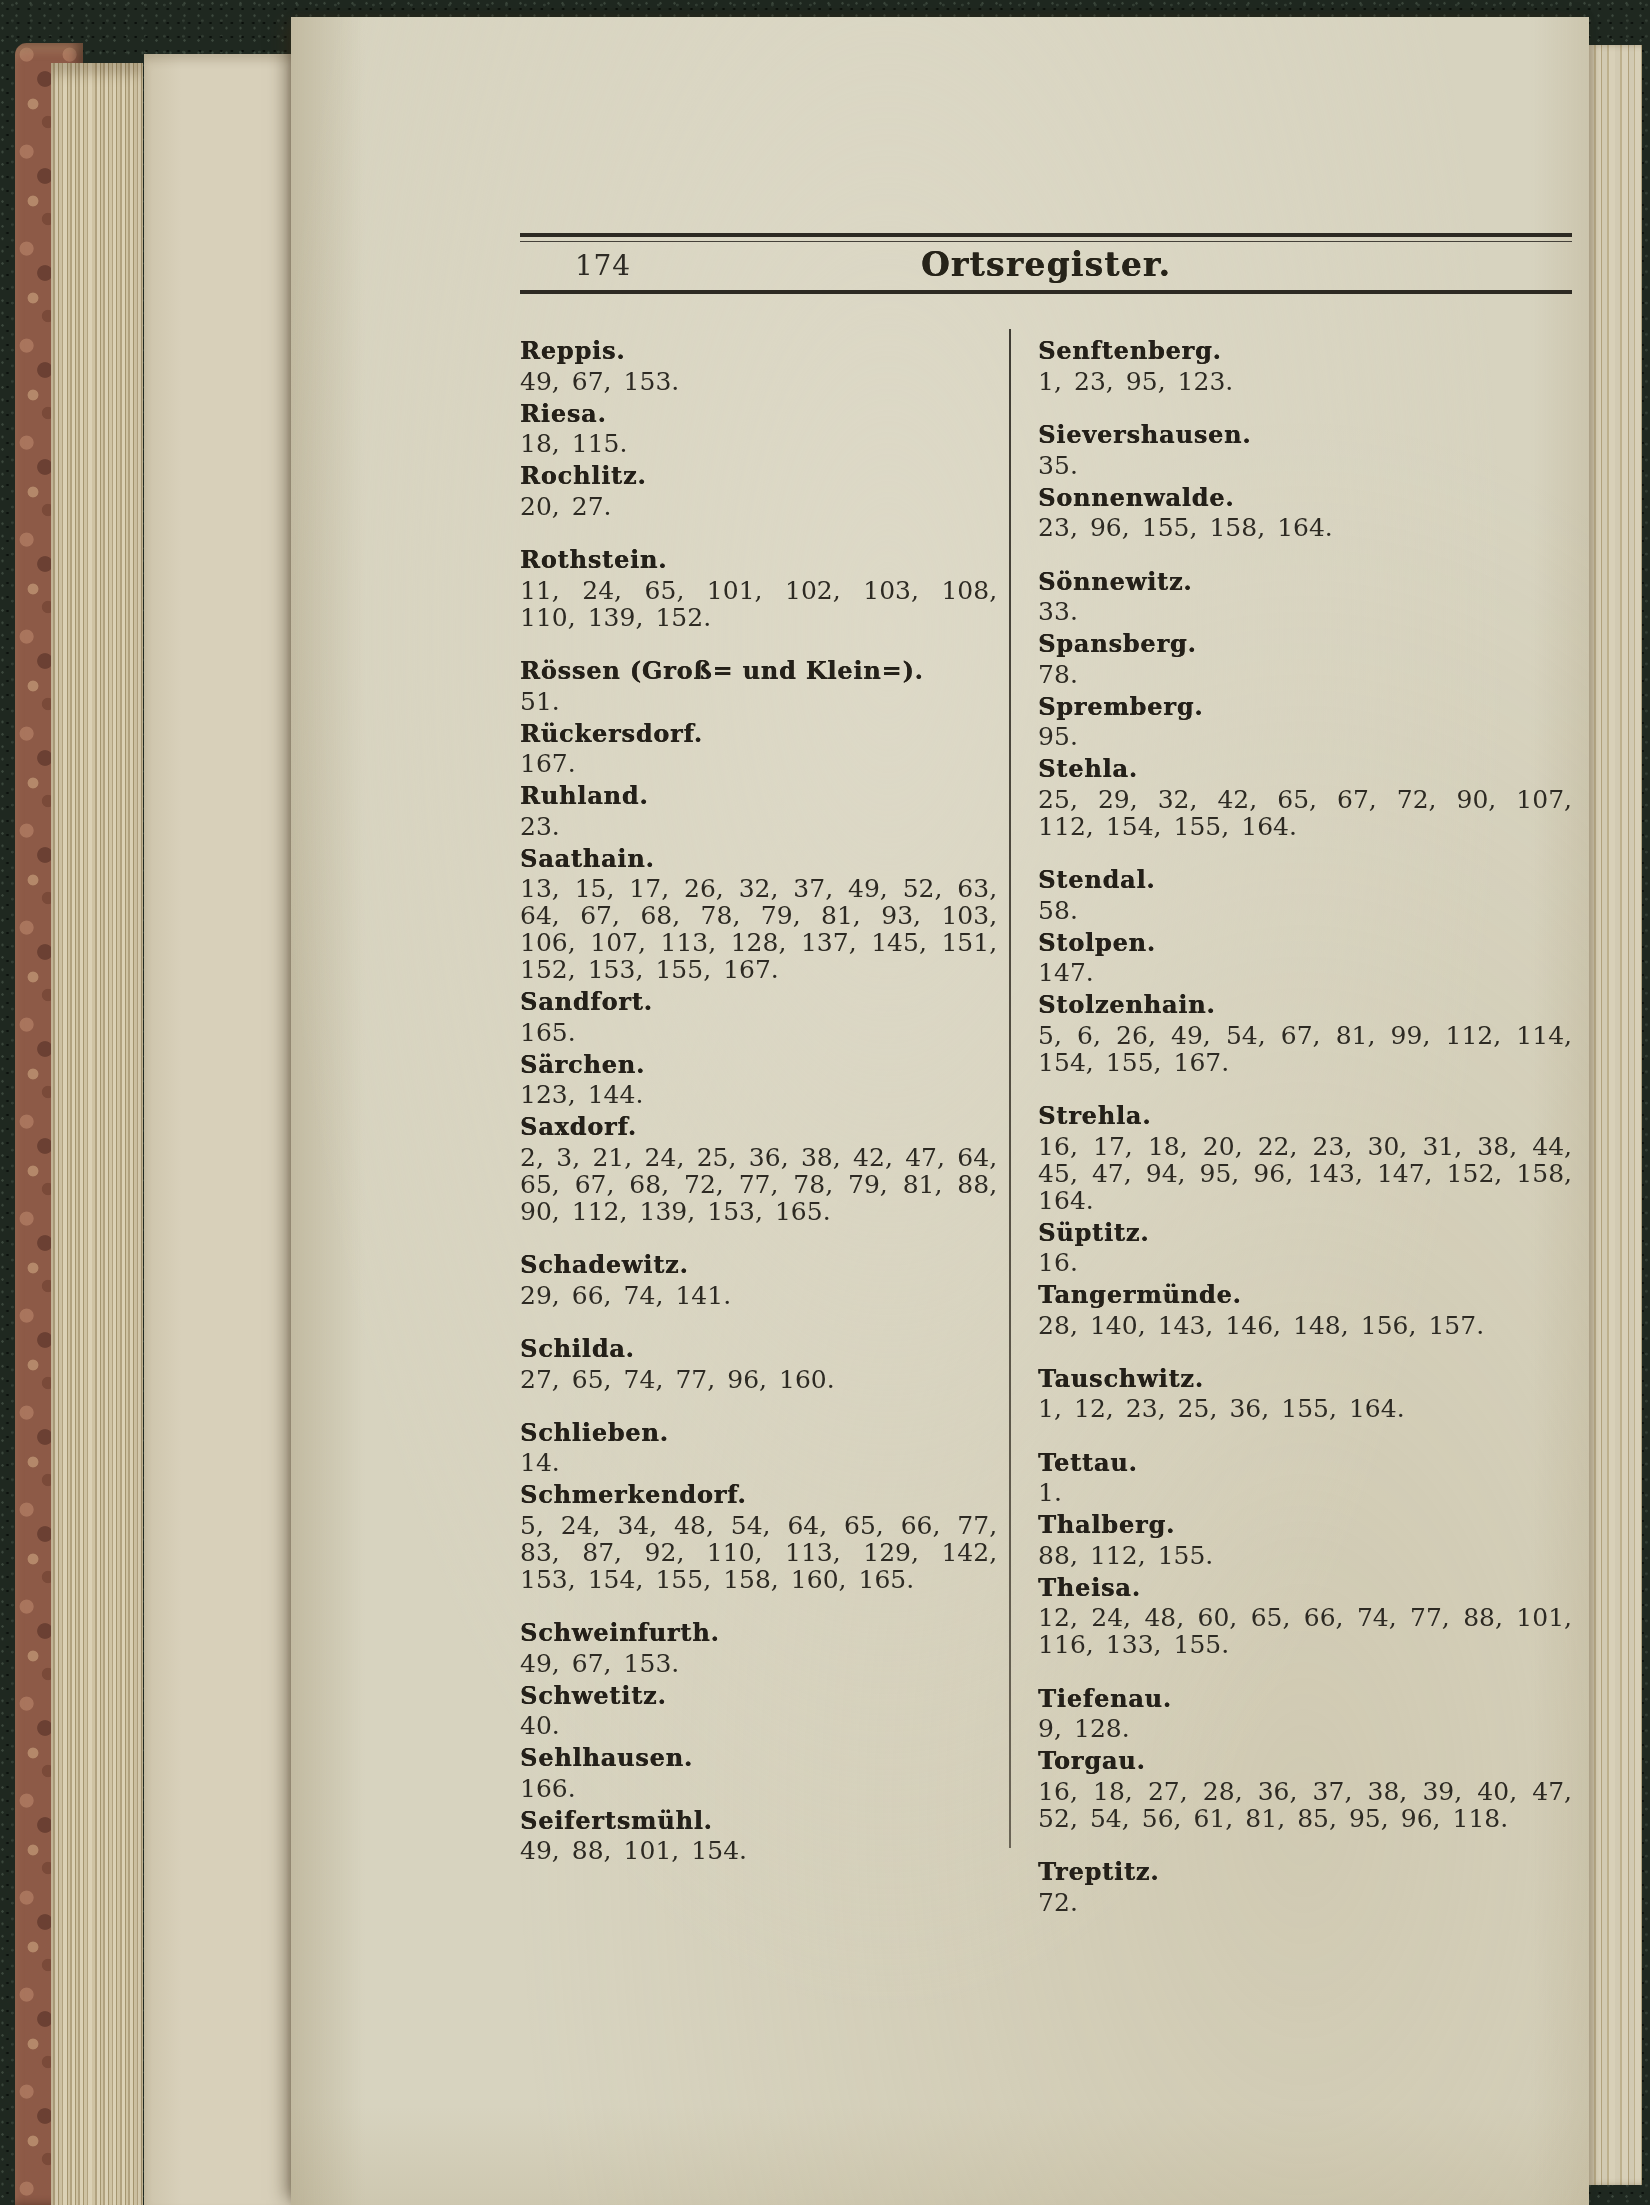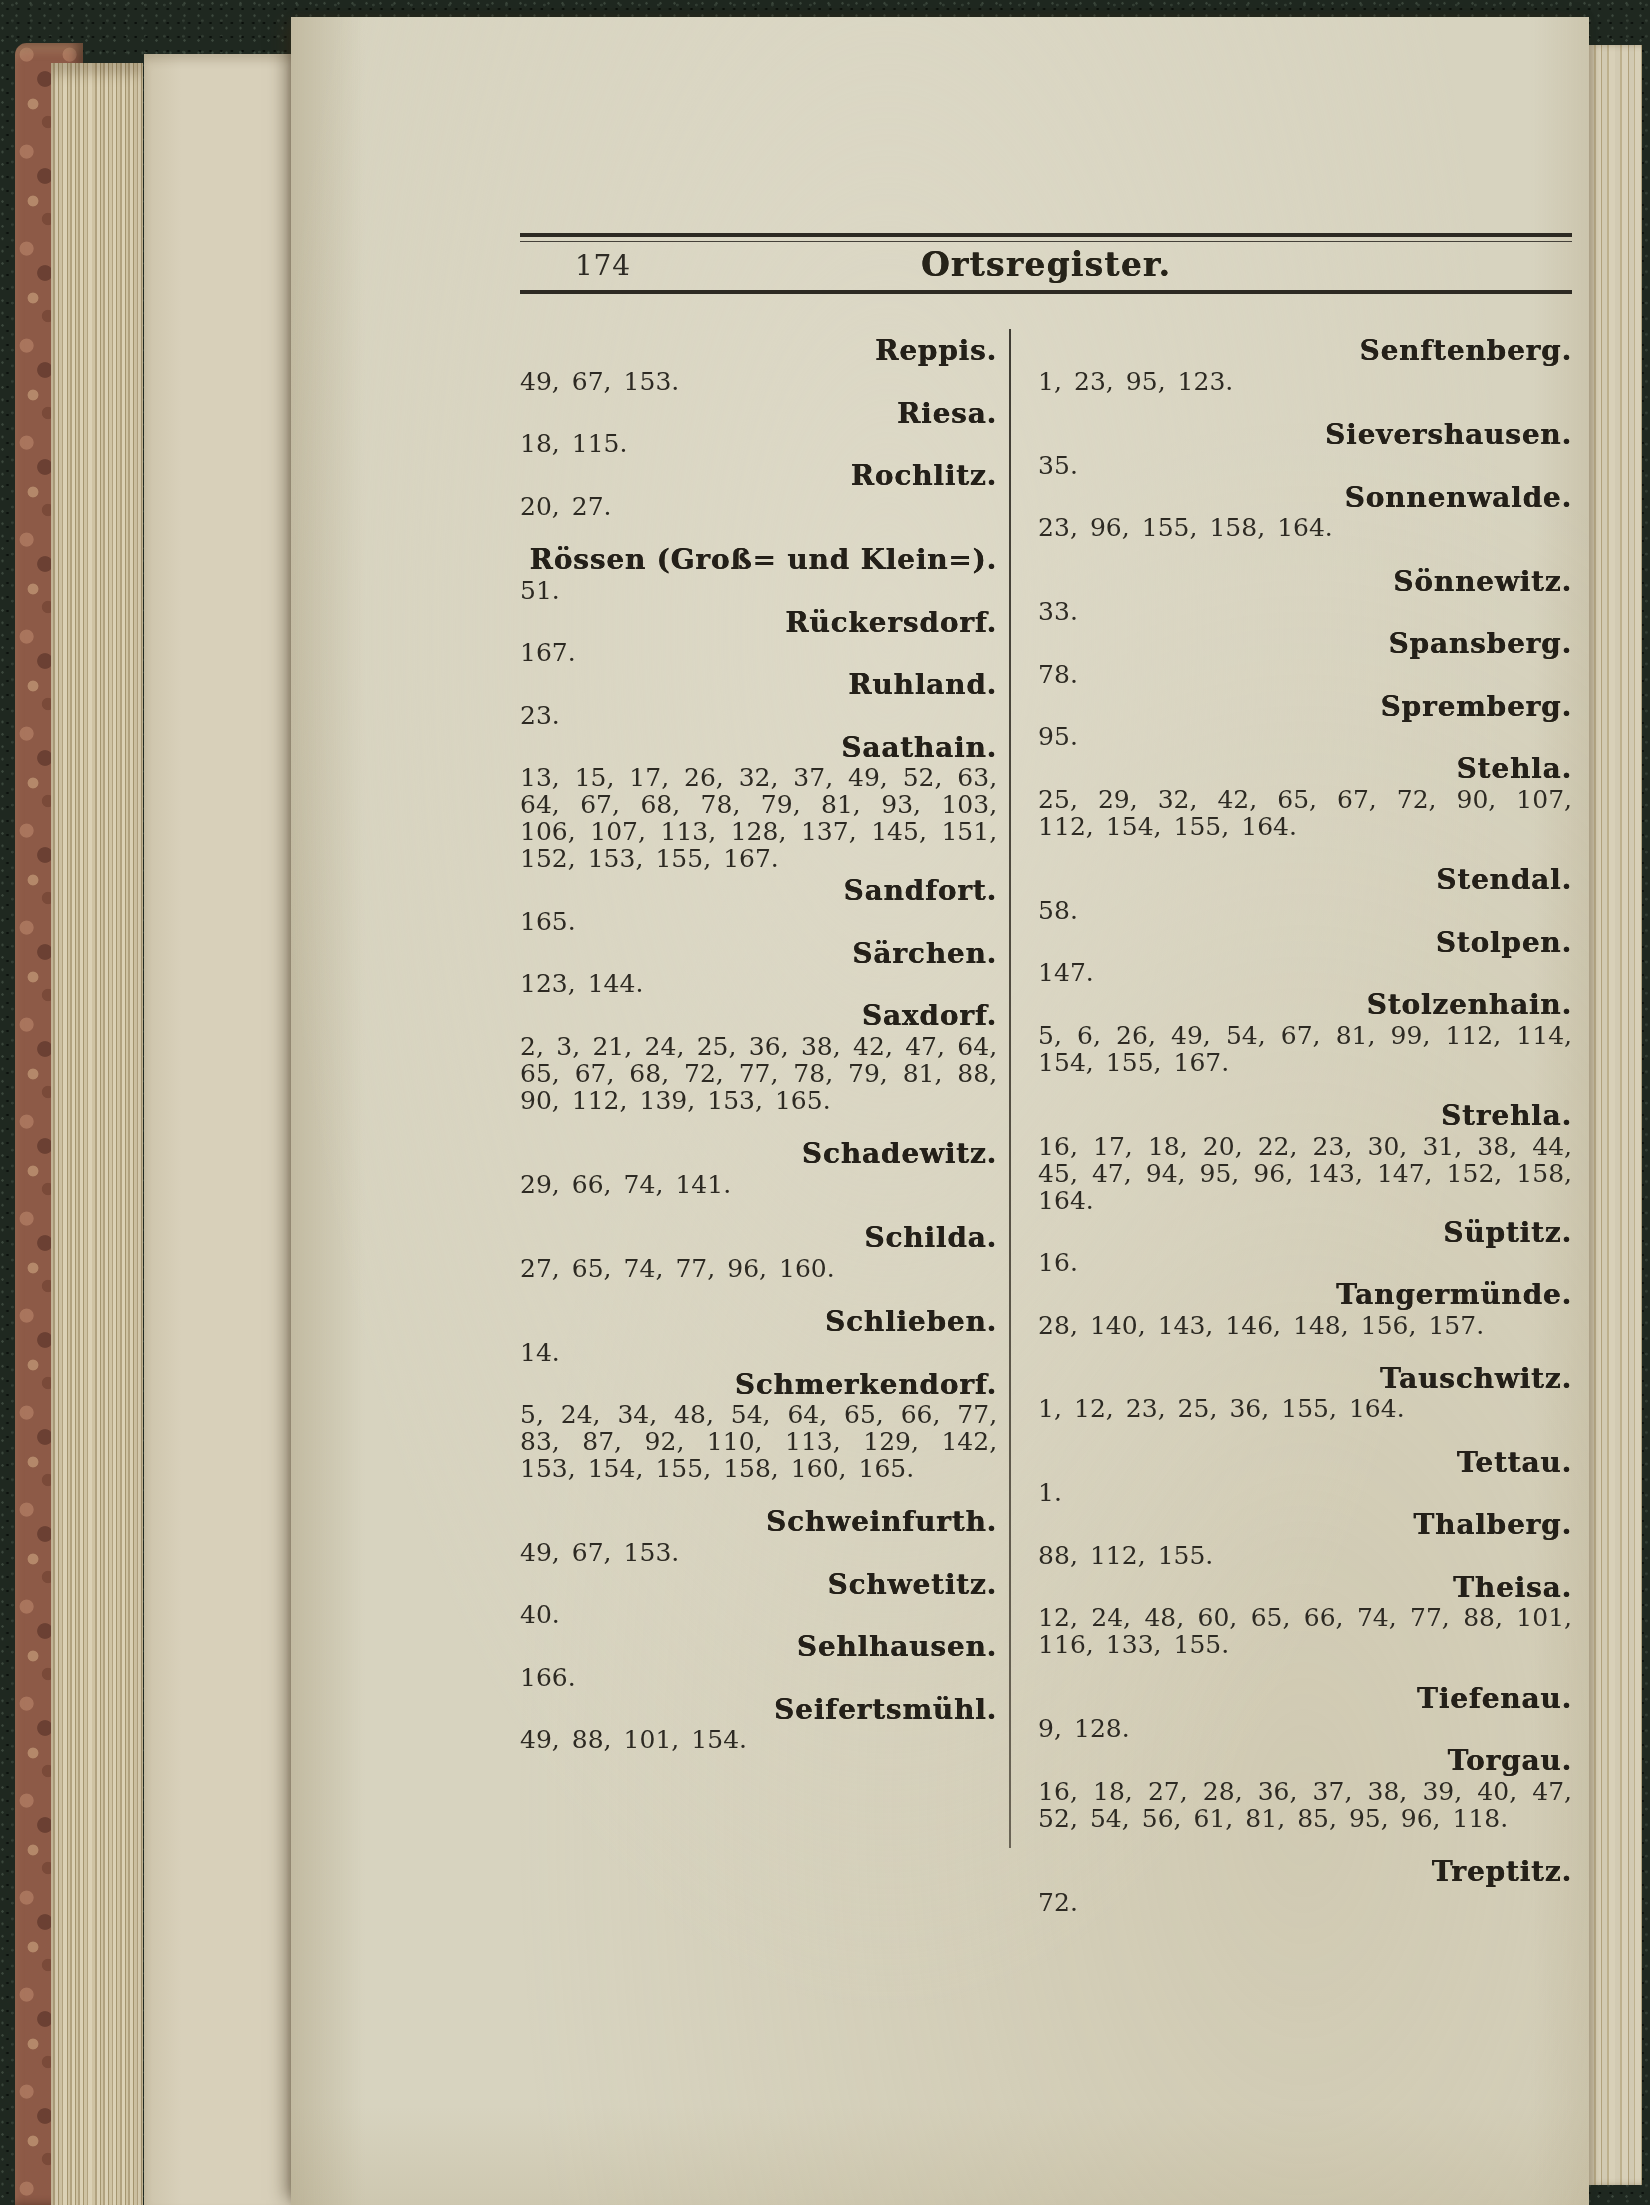--- a/index.html
+++ b/index.html
@@ -83,21 +83,21 @@
   .divider{
     position:absolute;left:489px;top:-8.3px;height:1519px;width:1.7px;
     background:linear-gradient(#3f3c34,#555044 55%,#6a6456);
   }
   .col-left{width:479px;}
   .col-right{width:536px;margin-left:41px;}
   .entry{margin-top:5px;}
   .entry.gap{margin-top:26.4px;}
   .entry:first-child{margin-top:0;}
   .place{
-    font-size:28px;line-height:28px;font-weight:bold;text-align:right;
+    font-size:24px;line-height:28px;font-weight:bold;text-align:left;
     letter-spacing:0.8px;color:#242019;text-shadow:0.3px 0 0 #242019;
     white-space:nowrap;
   }
   .pages{
     font-size:25px;line-height:27px;text-align:justify;
     word-spacing:4.1px;color:#2d2a23;margin-top:2.5px;
   }
 </style>
 </head>
 <body>
@@ -126,20 +126,24 @@
           </div>
           <div class="entry">
             <div class="place">Riesa.</div>
             <div class="pages">18, 115.</div>
           </div>
           <div class="entry">
             <div class="place">Rochlitz.</div>
             <div class="pages">20, 27.</div>
           </div>
           <div class="entry gap">
+            <div class="place">Rothstein.</div>
+            <div class="pages">11, 24, 65, 101, 102, 103, 108, 110, 139, 152.</div>
+          </div>
+          <div class="entry gap">
             <div class="place">Rössen (Groß= und Klein=).</div>
             <div class="pages">51.</div>
           </div>
           <div class="entry">
             <div class="place">Rückersdorf.</div>
             <div class="pages">167.</div>
           </div>
           <div class="entry">
             <div class="place">Ruhland.</div>
             <div class="pages">23.</div>

